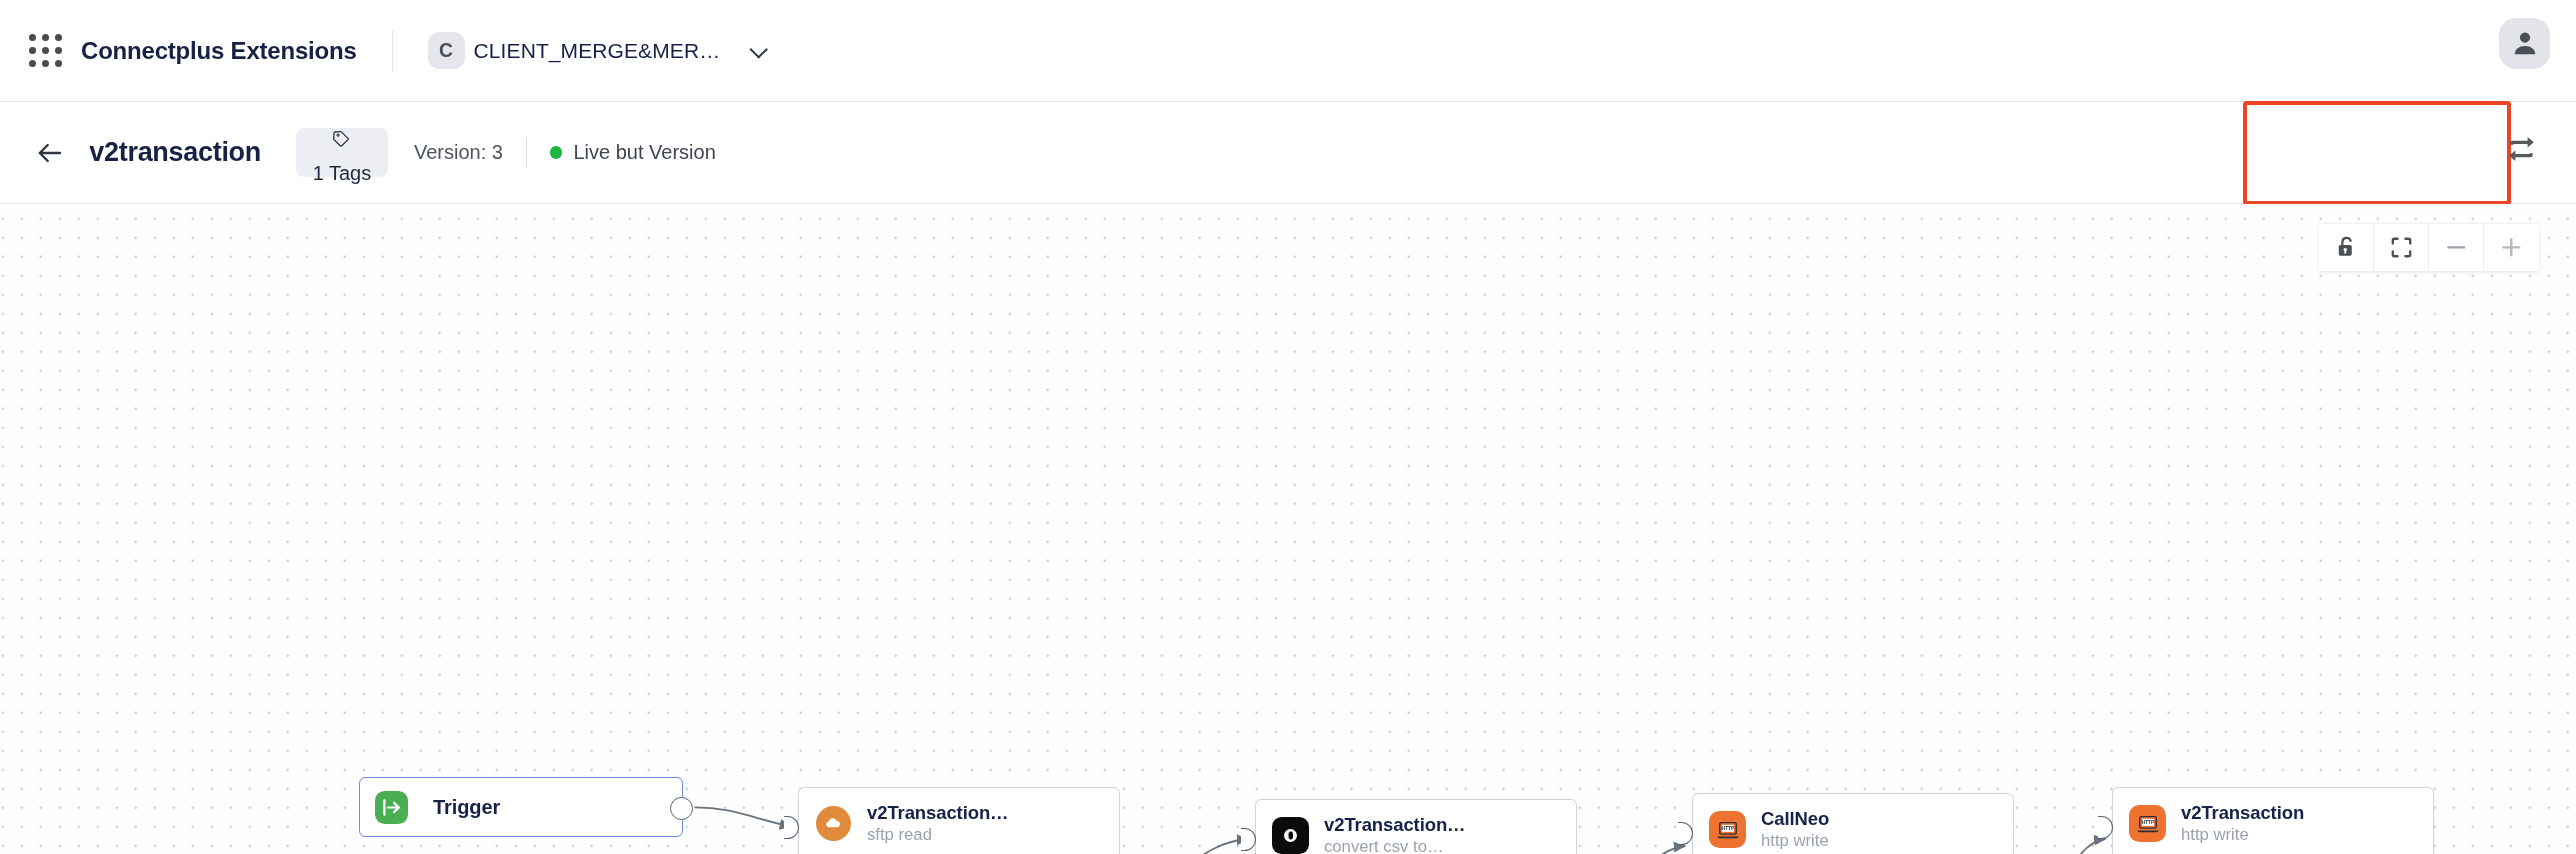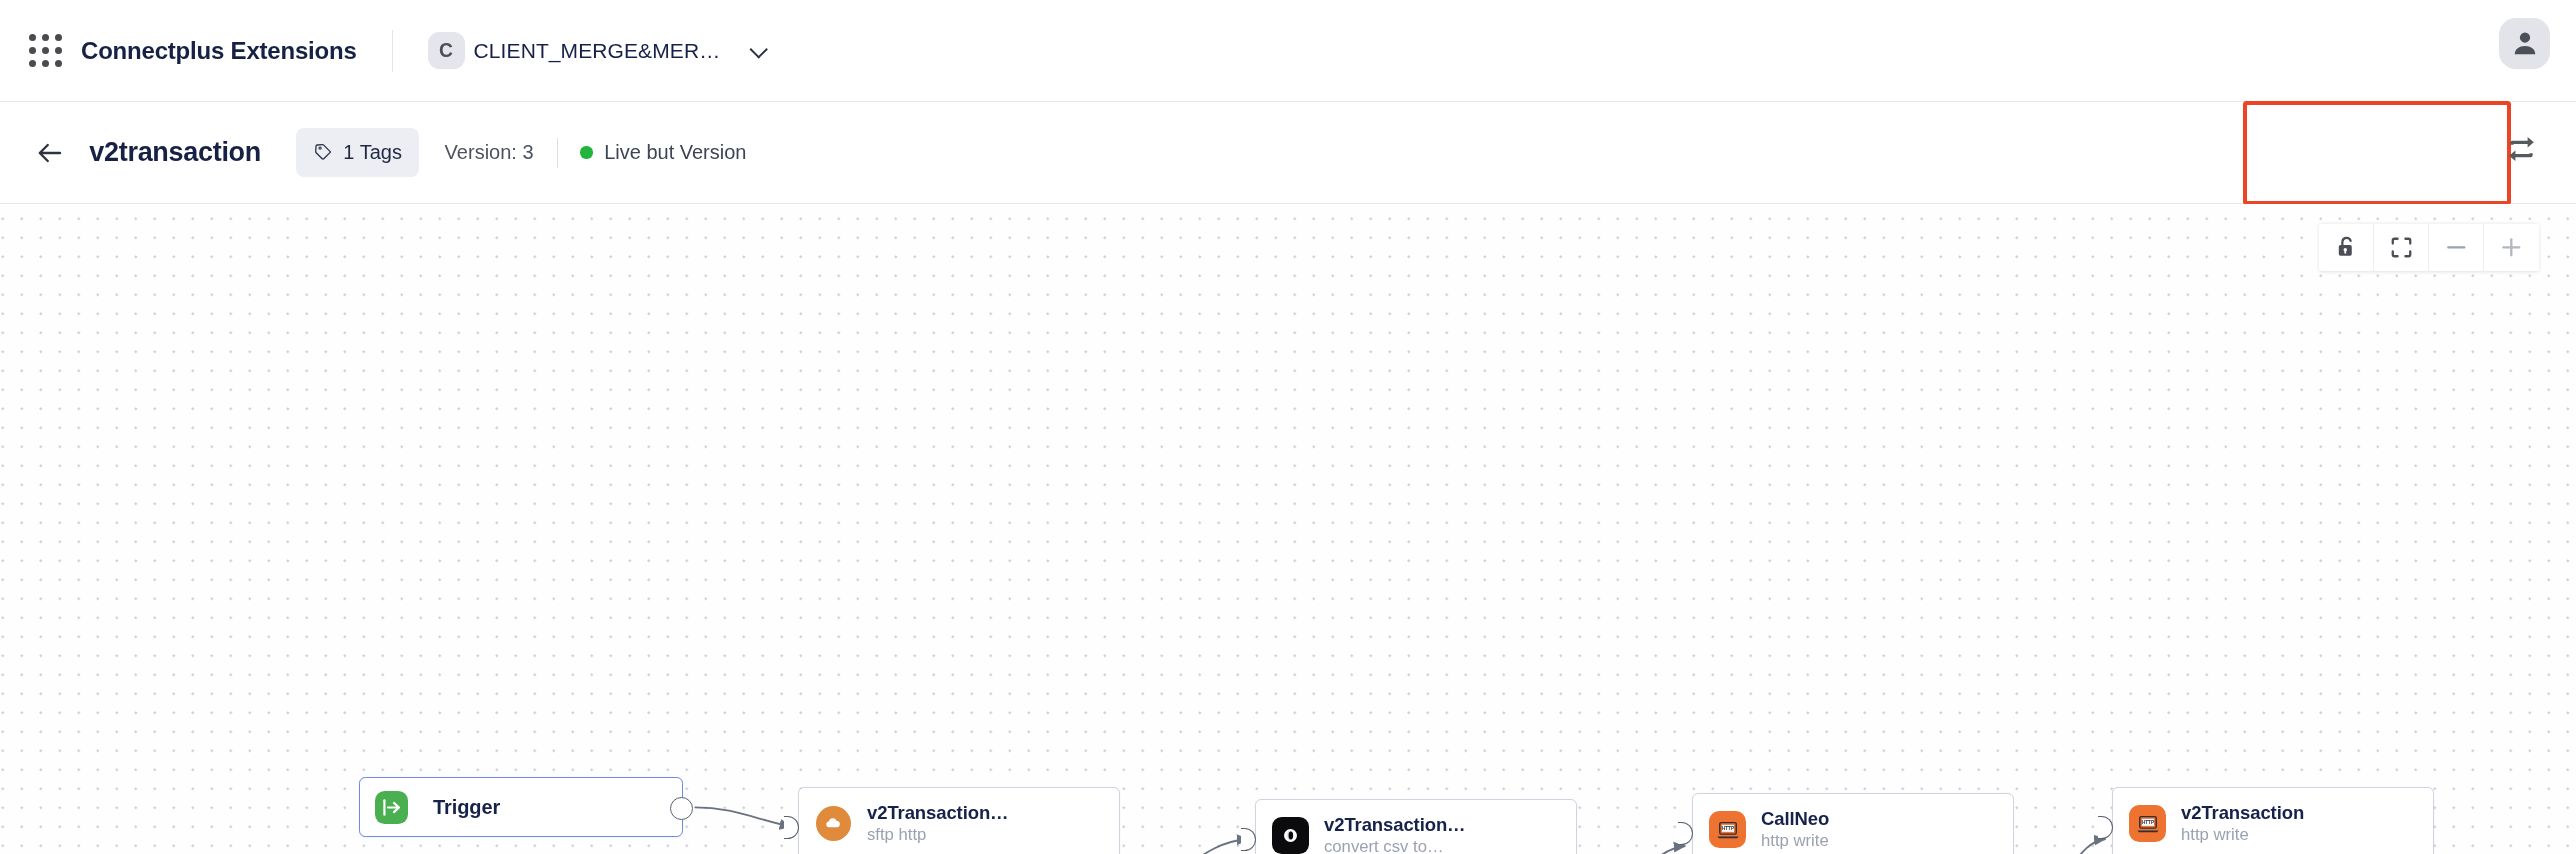--- a/index.html
+++ b/index.html
@@ -124,20 +124,21 @@
   }
 
   .tags-badge {
     margin-left: 35px;
     height: 49px;
     padding: 0 16.7px;
     border-radius: 8px;
     background: #eceef3;
     display: flex; align-items: center; gap: 9.7px;
     cursor: pointer;
+    flex-direction: column;
   }
   .tags-badge .label {
     font-size: 20px;
     color: #1d2841;
     font-weight: 400;
     white-space: nowrap;
   }
 
   .version-text {
     margin-left: 26px;
@@ -476,21 +477,21 @@
       <div class="node-head">
         <div class="node-icon">
           <span class="ico-cloud">
             <svg width="18.5" height="18.5" viewBox="0 0 24 24" aria-hidden="true">
               <path d="M6.6 17.2a3.7 3.7 0 0 1-.3-7.38 5.2 5.2 0 0 1 10.06-.62 3.9 3.9 0 0 1 .44 7.99z" fill="#ffffff"></path>
             </svg>
           </span>
         </div>
         <div class="node-titles">
           <div class="node-title">v2Transaction…</div>
-          <div class="node-sub">sftp http</div>
+          <div class="node-sub">sftp read</div>
         </div>
       </div>
 
     </div>
 
     <div class="node" style="left:1255px; top:595px; width:322px; height:138px;">
       <div class="handle target" style="left:-15px; top:28px;"></div>
       <div class="node-head">
         <div class="node-icon">
           <span class="ico-eye">

